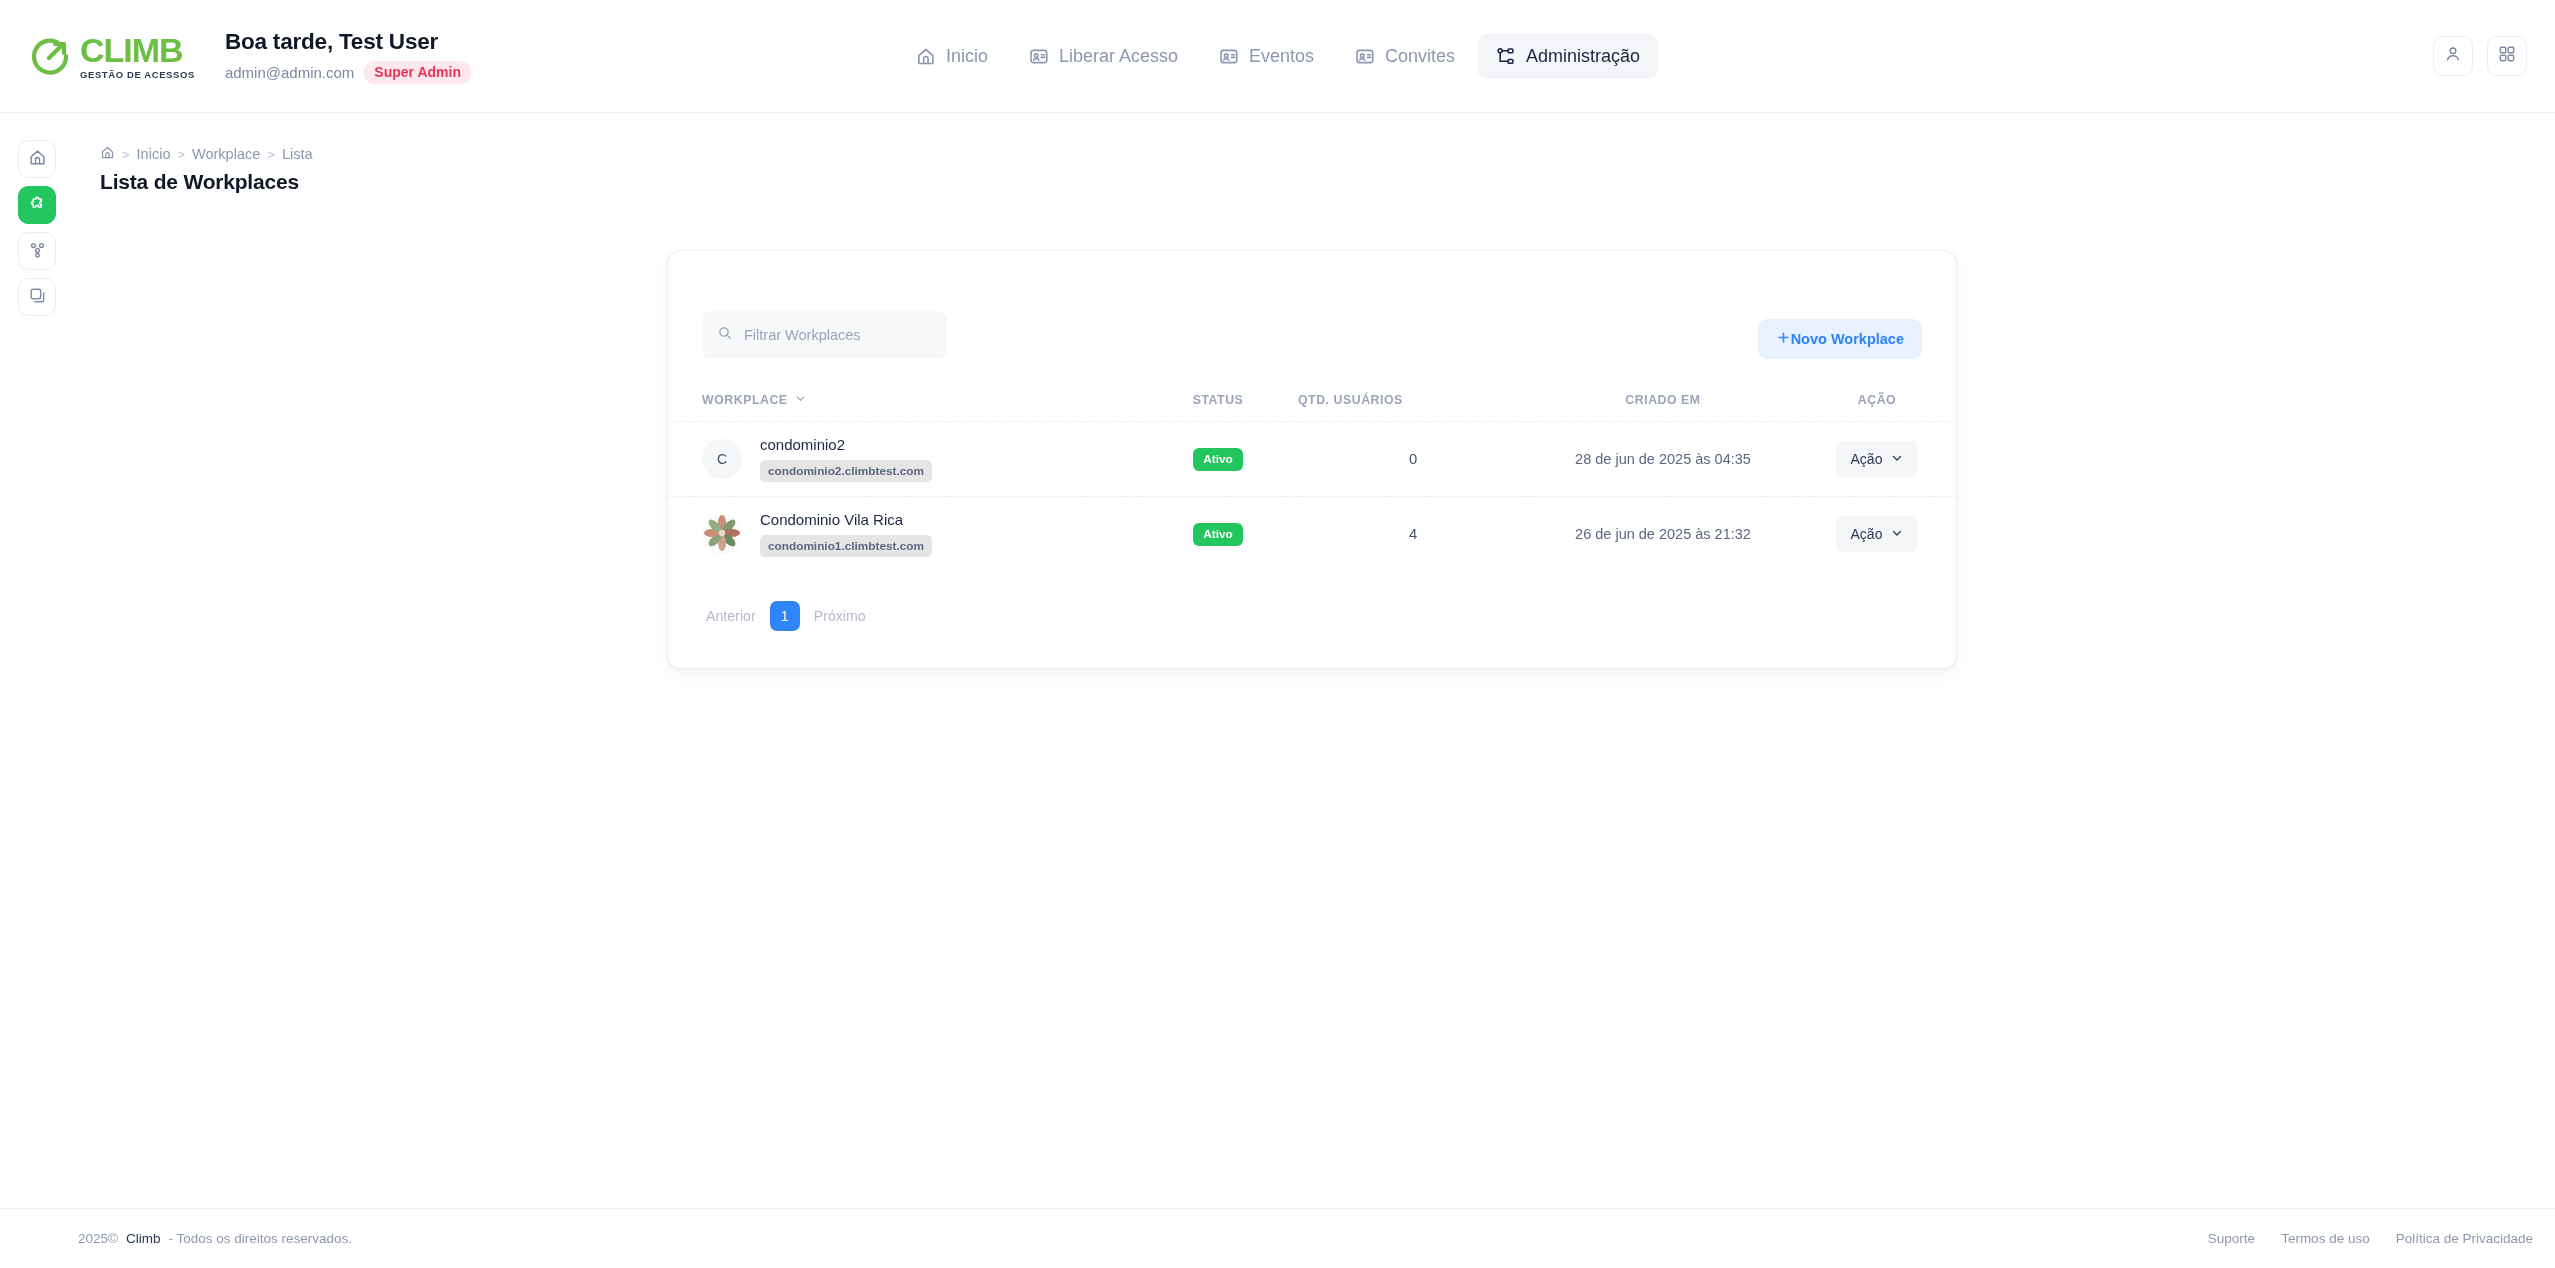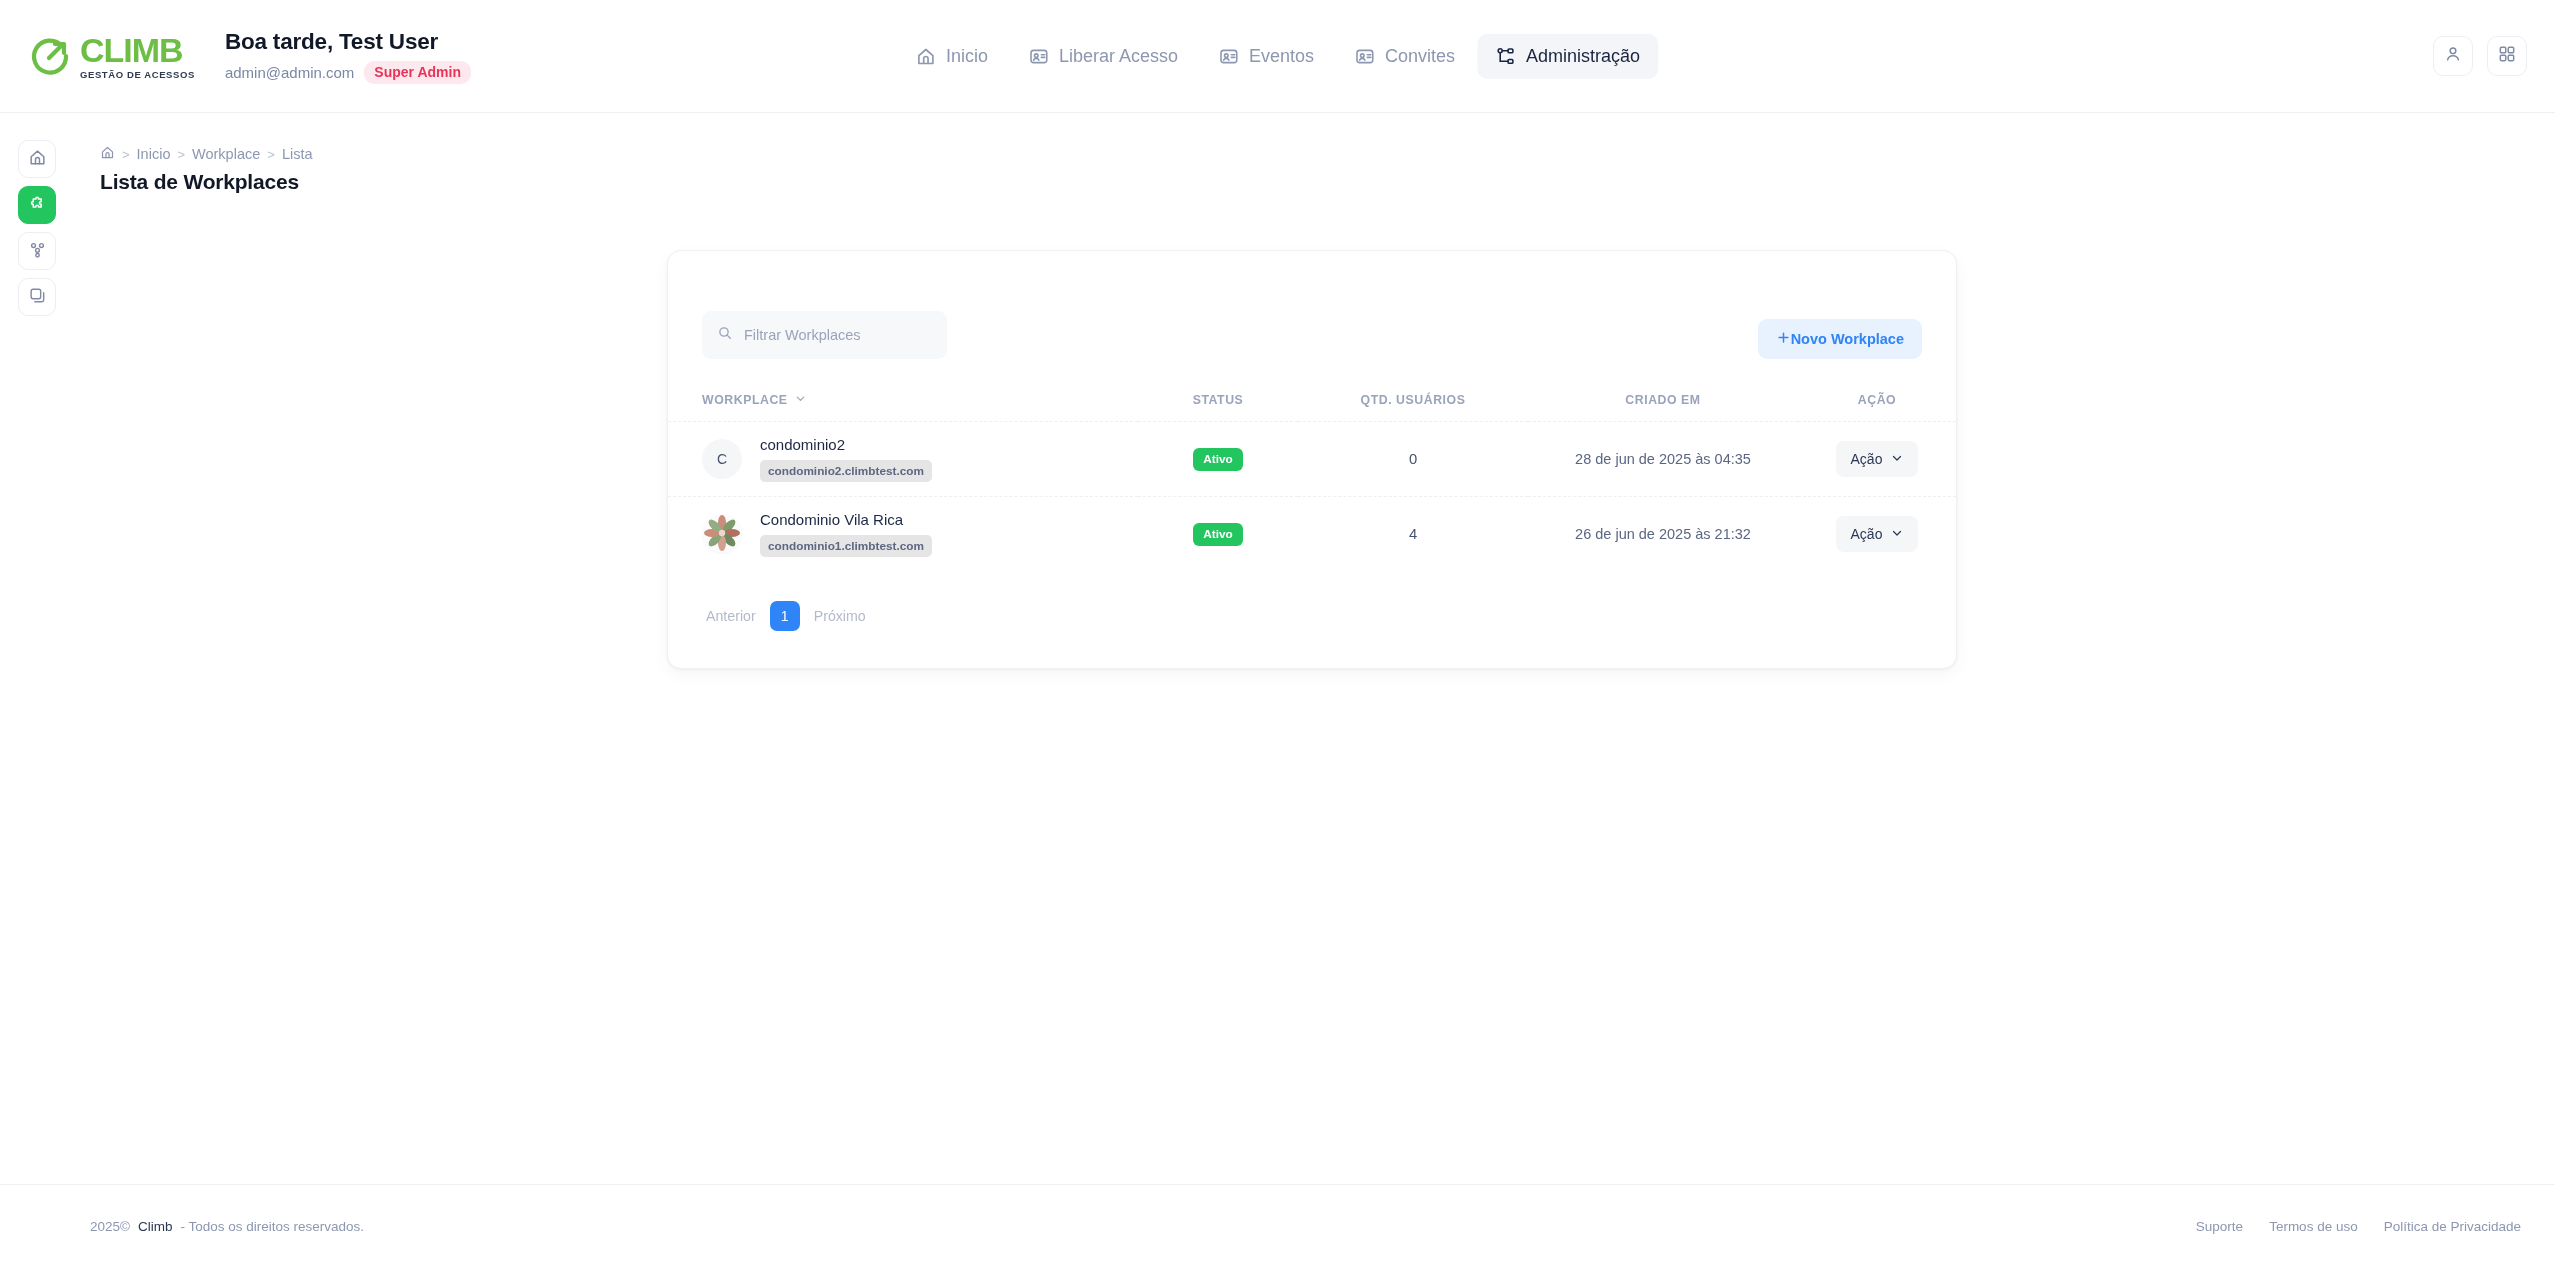--- a/index.html
+++ b/index.html
@@ -99,21 +99,21 @@
   }
 
   
   table.wtable { width: 100%; border-collapse: collapse; margin-top: 26px; table-layout: fixed; }
   table.wtable thead th {
     font-size: 12.3px; font-weight: bold; color: #9aa3ba; letter-spacing: 0.55px;
     padding: 8px 0 14px; text-transform: uppercase;
   }
   th.c-workplace { text-align: left; padding-left: 34px !important; width: 470px; }
   th.c-status { text-align: center; width: 160px; }
-  th.c-users  { text-align: center; width: 230px; }
+  th.c-users  { text-align: left; width: 230px; }
   th.c-created{ text-align: center; width: 270px; }
   th.c-action { text-align: center; }
   .th-inner { display: inline-flex; align-items: center; gap: 7px; }
 
   table.wtable tbody td { padding: 14px 0; border-top: 1px dashed #edeff4; }
   tbody tr:first-child td { border-top: 1px dashed #edeff4; }
   td.c-workplace { padding-left: 34px !important; }
   td.c-status, td.c-users, td.c-created, td.c-action { text-align: center; }
 
   .wpcell { display: flex; align-items: center; gap: 18px; }
@@ -157,23 +157,23 @@
   .pager { display: flex; align-items: center; gap: 10px; margin-top: 10px; }
   .pg { font-size: 14.2px; color: #b2bacb; cursor: pointer; padding: 2px 4px; }
   .pg-num {
     min-width: 30px; height: 30px; border-radius: 7px; background: #2f84f7; color: #fff;
     display: flex; align-items: center; justify-content: center;
     font-size: 14px; cursor: pointer;
   }
 
   
   .footer {
-    position: absolute; left: 0; bottom: 0; width: 2555px; height: 84px;
+    position: absolute; left: 0; bottom: 0; width: 2555px; height: 60px;
     border-top: 1px solid #f0f1f5; display: flex; align-items: center;
-    justify-content: space-between; padding: 0 34px;
+    justify-content: space-between; padding: 0 22px;
   }
   .foot-left { display: flex; align-items: center; gap: 8px; font-size: 13.5px; color: #8d97b0; margin-left: 56px; }
   .foot-brand { color: #2b3855; font-weight: normal; }
   .foot-right { display: flex; align-items: center; gap: 26px; }
   .foot-right a { font-size: 13.5px; color: #8d97b0; text-decoration: none; cursor: pointer; }
 </style>
 </head>
 <body>
 
 <div class="page">

